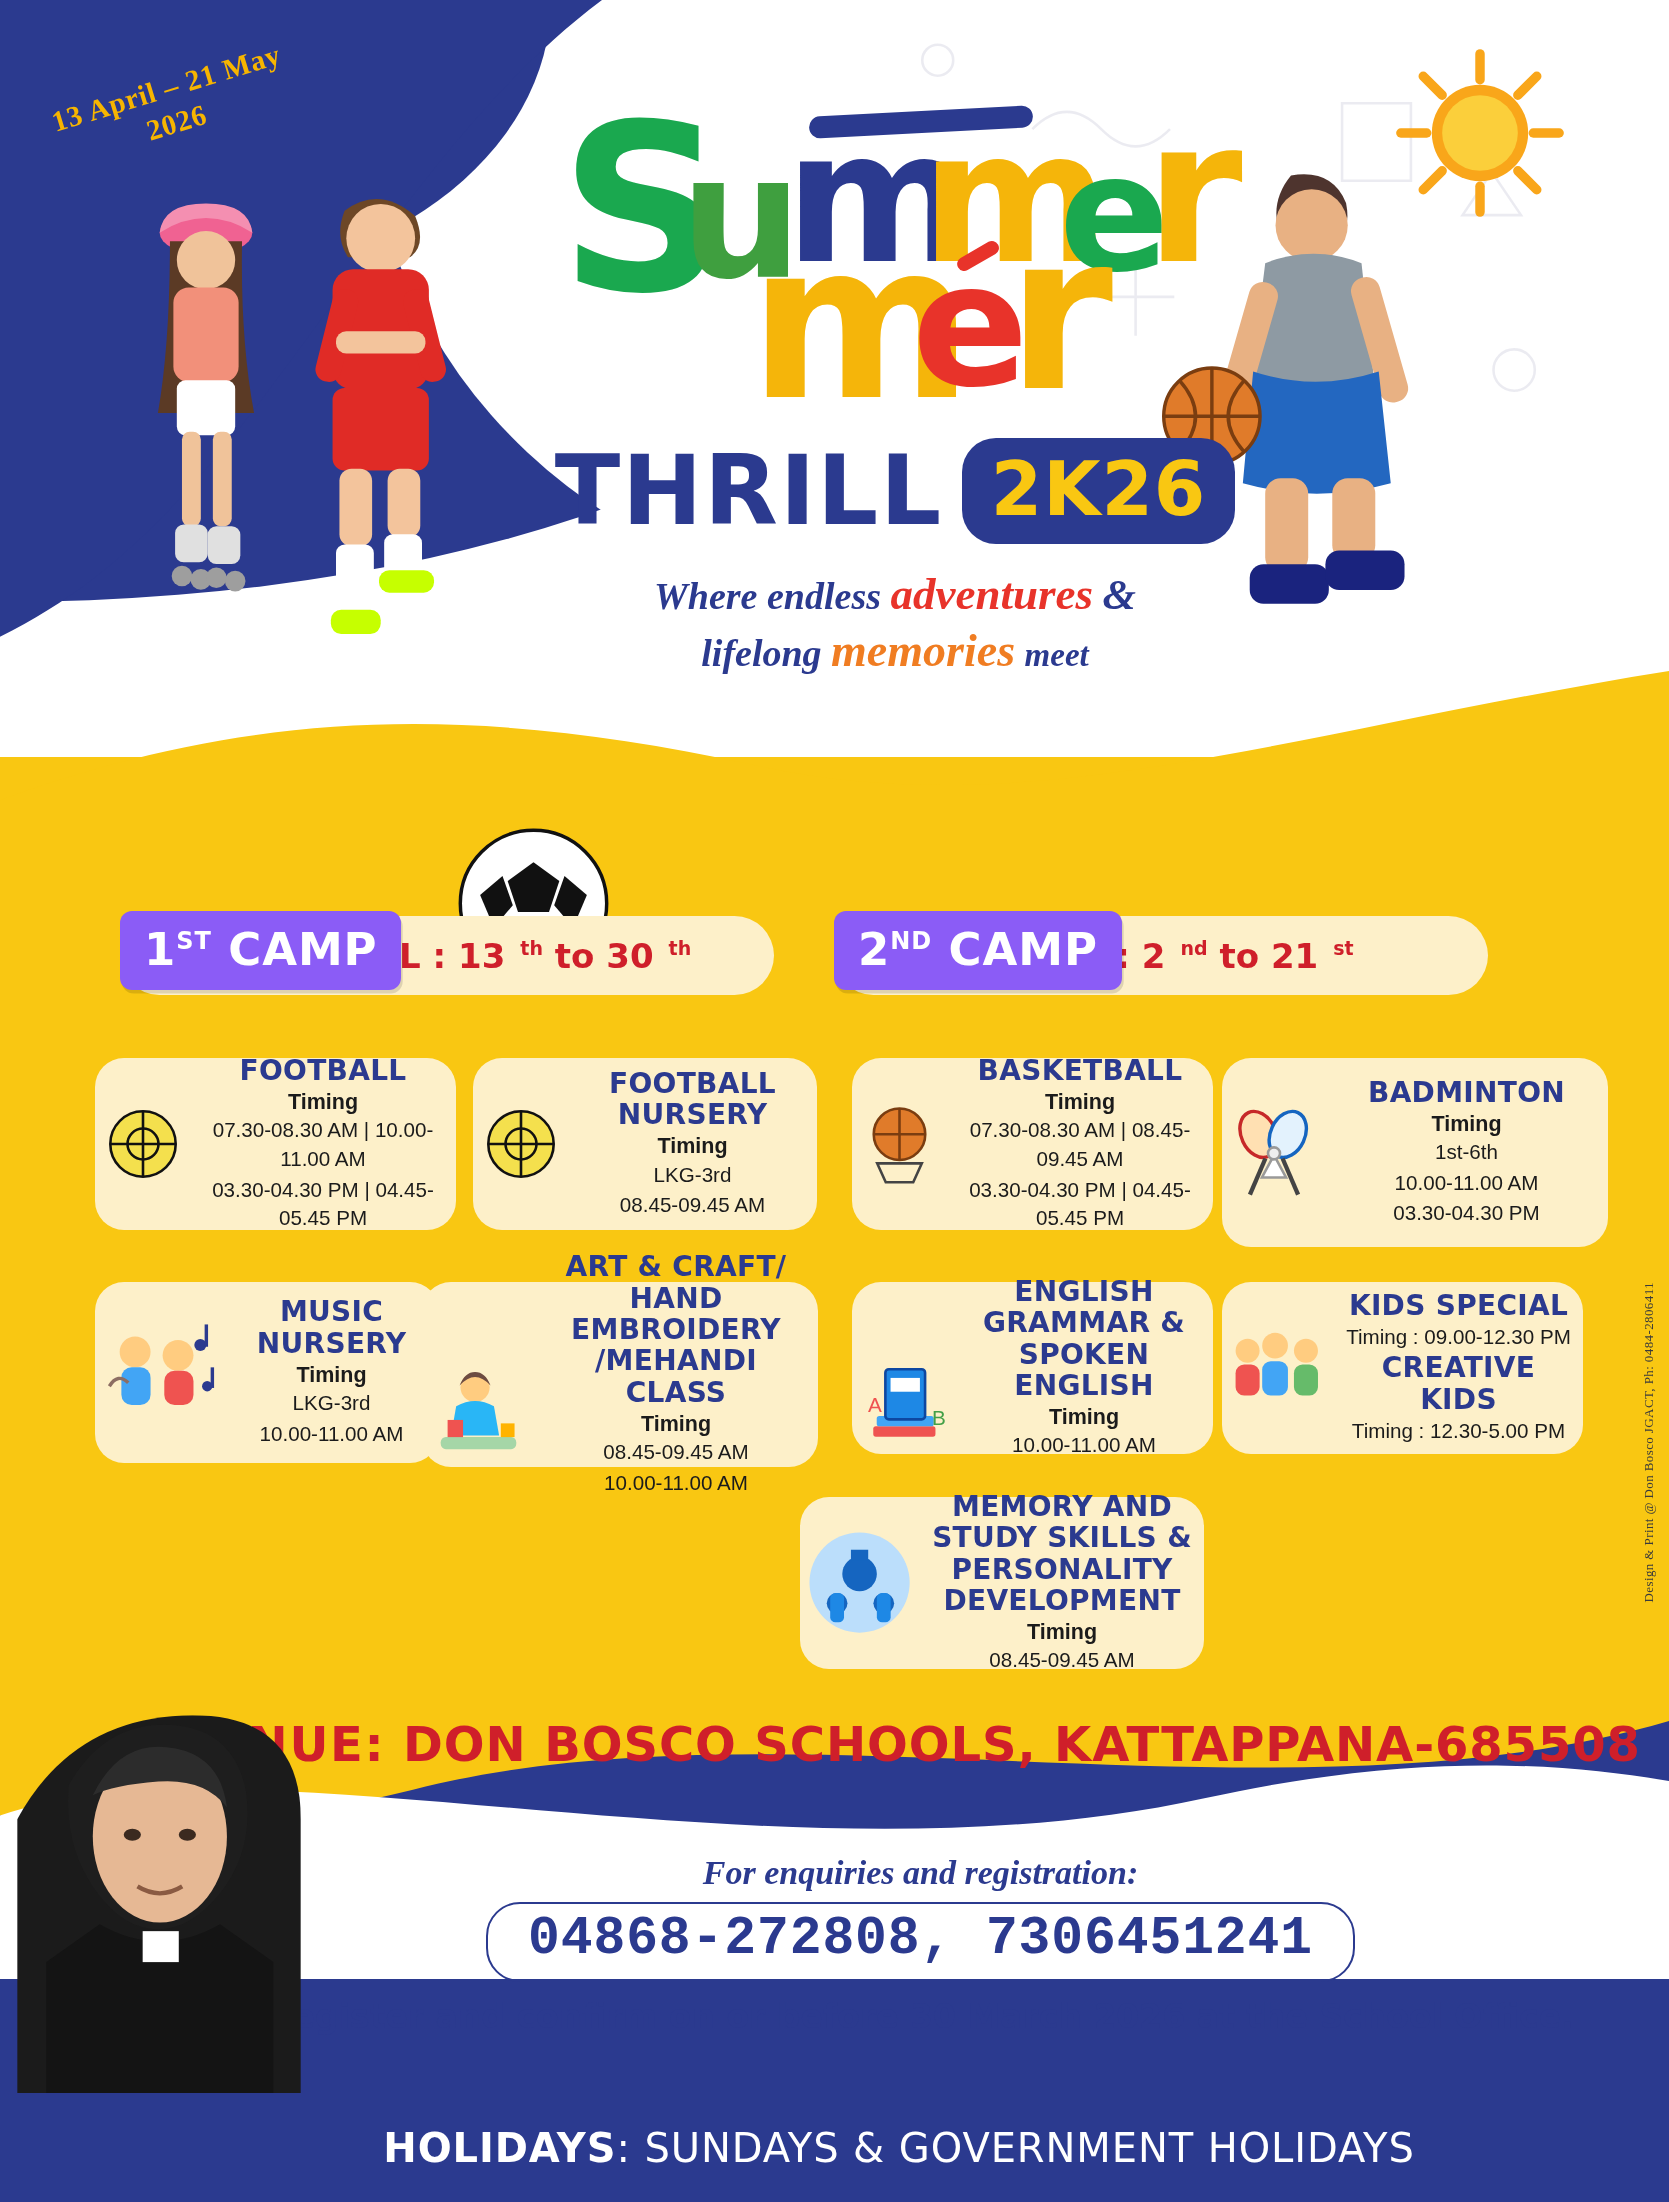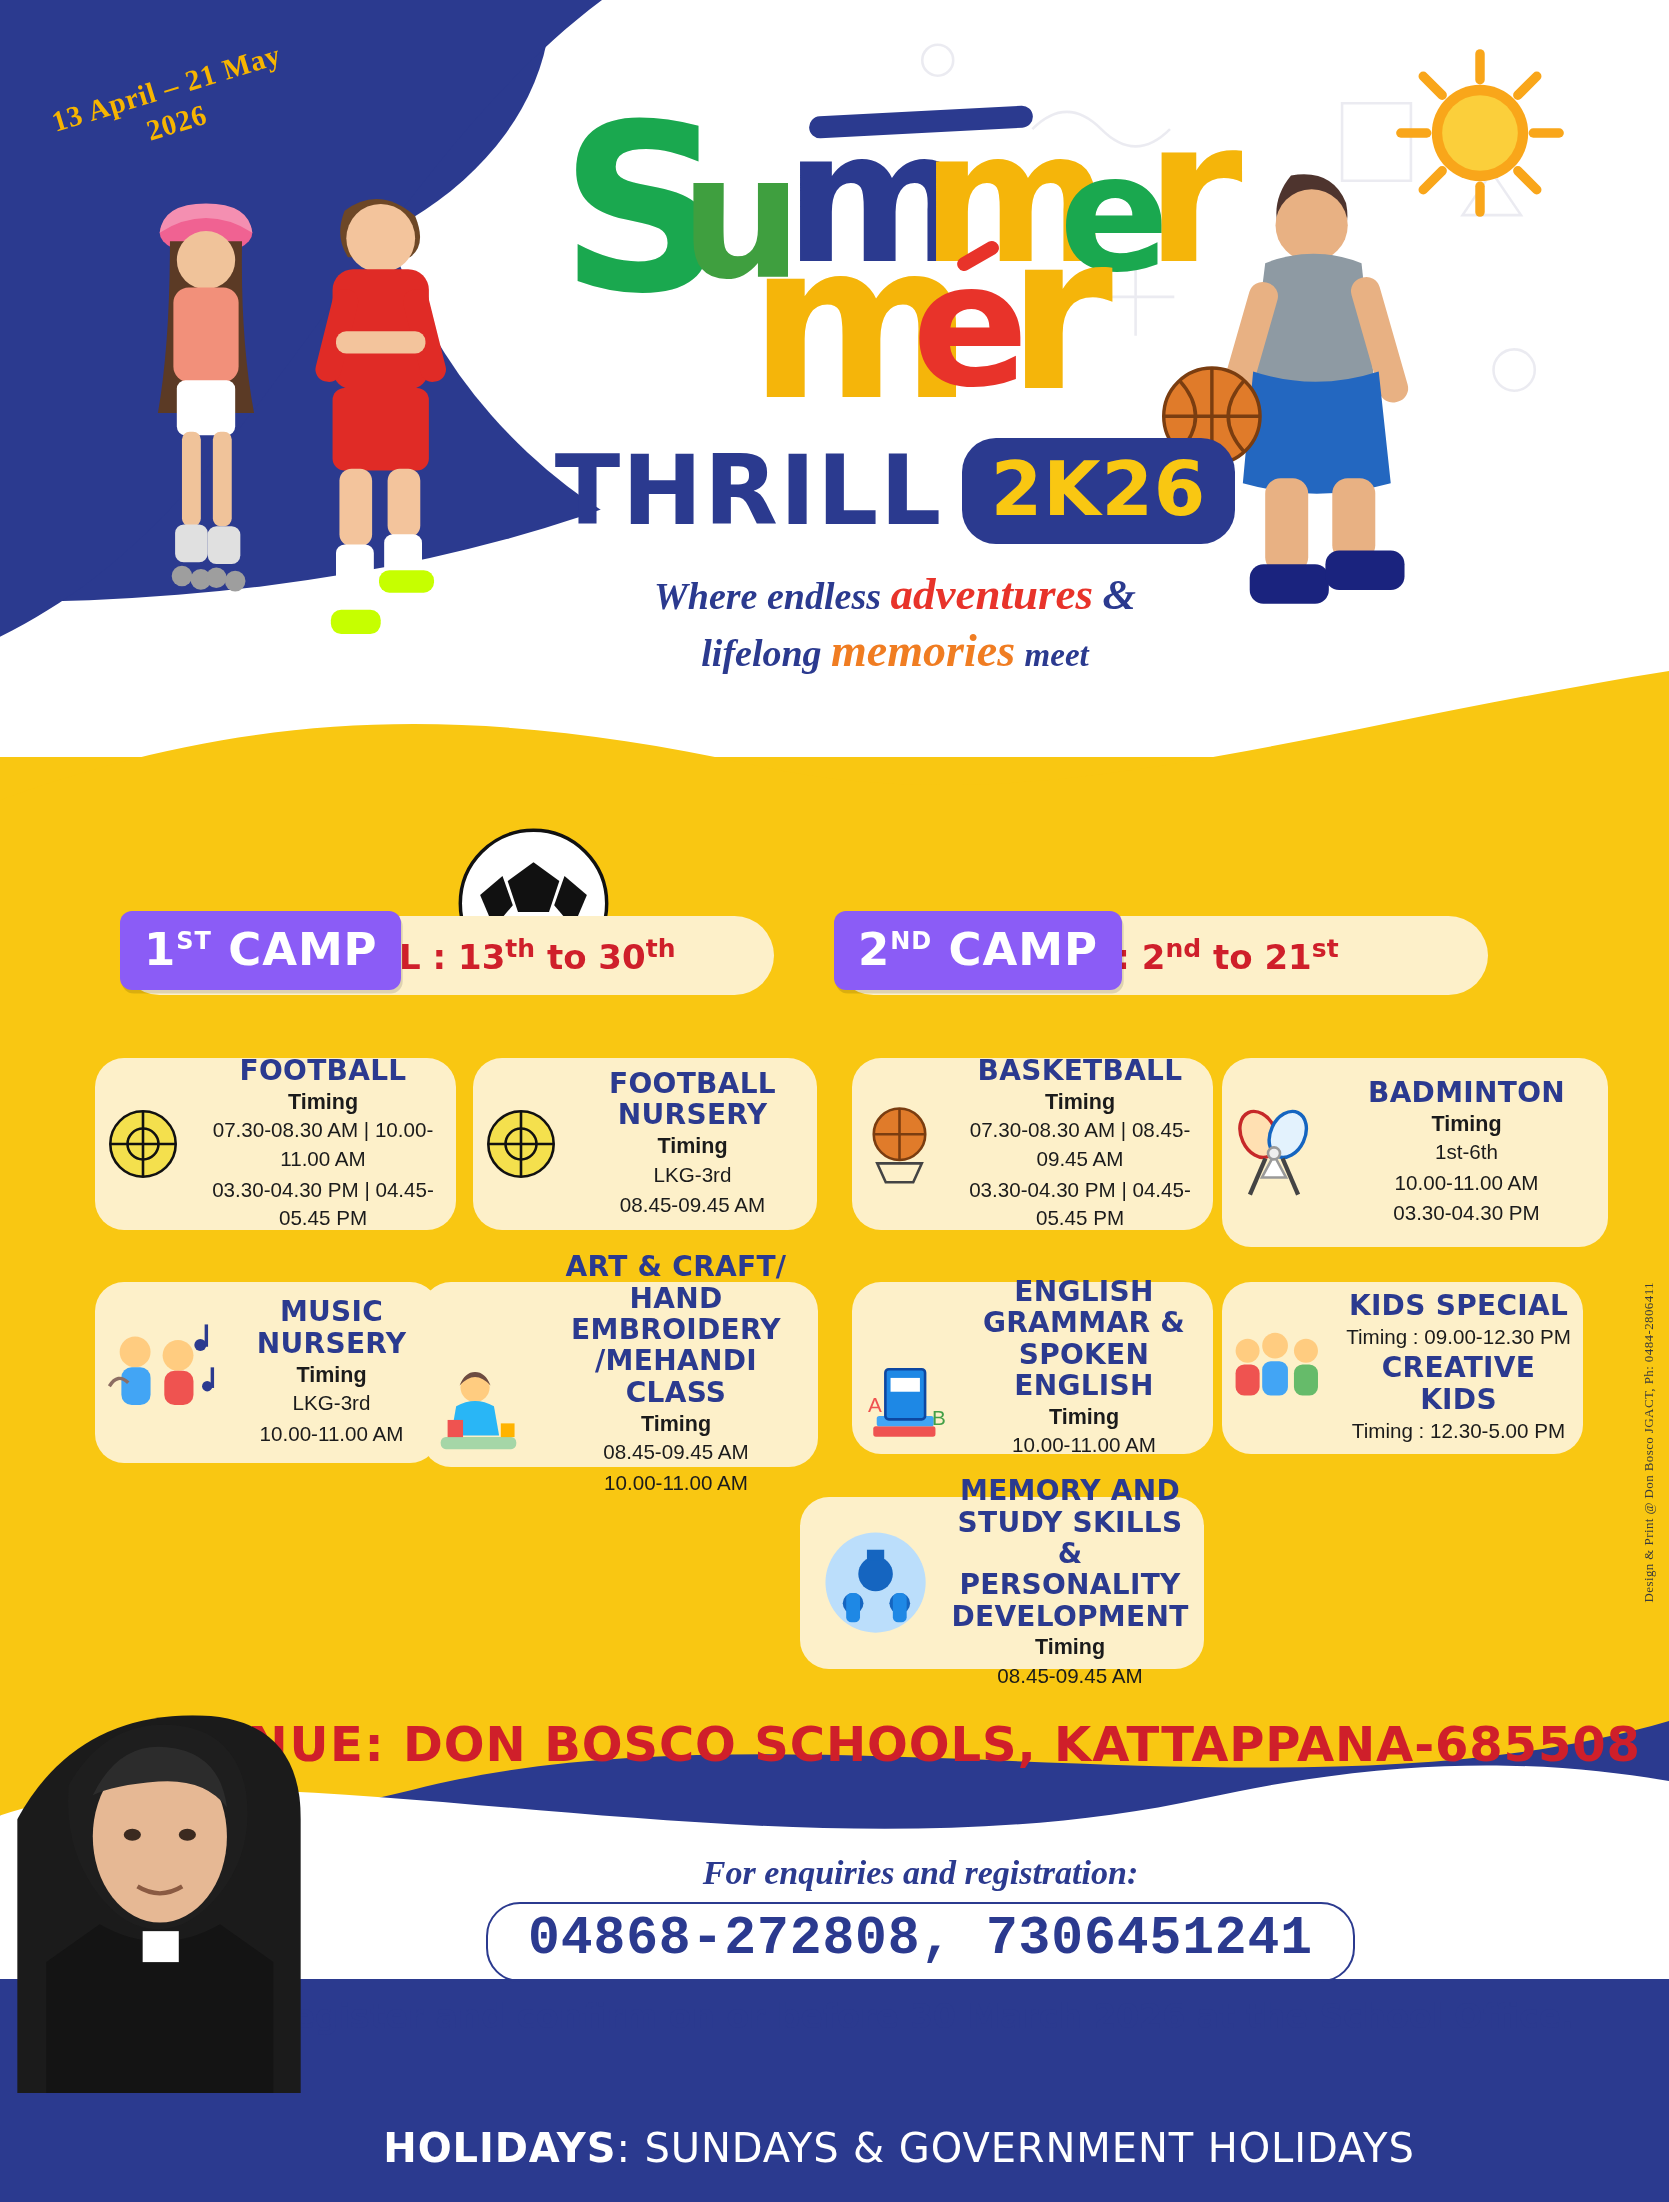--- a/index.html
+++ b/index.html
@@ -107,21 +107,21 @@
     background:#fdf0c9;border-radius:40px;height:79px;display:flex;align-items:center;
     padding-left:189px;padding-right:29px;
   }
   .camp-tag{
     position:absolute;left:0;top:-5.2px;background:#8b5cf6;color:#fff;border-radius:12px;
     padding:12px 24px 13.8px;font-weight:bold;font-size:45px;letter-spacing:0.9px;
     font-family:"DejaVu Sans", sans-serif;box-shadow:1.7px 3.4px 0 rgba(0,0,0,.12);
   }
   .camp-tag sup{font-size:24px;}
   .camp-date{color:#cf1f2a;font-weight:bold;font-size:34px;font-family:"DejaVu Sans", sans-serif;}
-  .camp-date sup{font-size:25px;}
+  .camp-date sup{font-size:19px;margin-left:15px;}
   
   .cards{position:absolute;top:1058px;left:0;width:100%;z-index:8;}
   .card{
     position:absolute;background:#fdf0c9;border-radius:29px;
     display:flex;align-items:center;box-sizing:border-box;
   }
   .card .art{flex:0 0 auto;display:flex;align-items:center;justify-content:center;}
   .card .txt{flex:1;text-align:center;padding:0 8.6px;}
   .c-title{
     color:#2b3a8f;font-weight:bold;font-size:28px;line-height:1.12;
@@ -497,21 +497,21 @@
         </svg>
       </div>
       <div class="txt">
         <div class="c-title">KIDS SPECIAL</div>
         <div class="c-time">Timing : 09.00-12.30 PM</div>
         <div class="c-title">CREATIVE KIDS</div>
         <div class="c-time">Timing : 12.30-5.00 PM</div>
       </div>
     </div>
 
-    <div class="card" style="left:800px;top:439px;width:404px;height:172px;padding-left:16px;">
+    <div class="card" style="left:800px;top:439px;width:404px;height:172px;">
       <div class="art" style="width:120px">
         <svg width="108" height="108" viewBox="0 0 125 125">
           <circle cx="62" cy="62" r="58" fill="#bbdefb"></circle>
           <g fill="#1565c0">
             <circle cx="62" cy="52" r="20"></circle>
               <rect x="52" y="24" width="20" height="12"></rect>
             <circle cx="36" cy="86" r="12"></circle>
               <circle cx="90" cy="86" r="12"></circle>
           </g>
           <g fill="#1e88e5">

